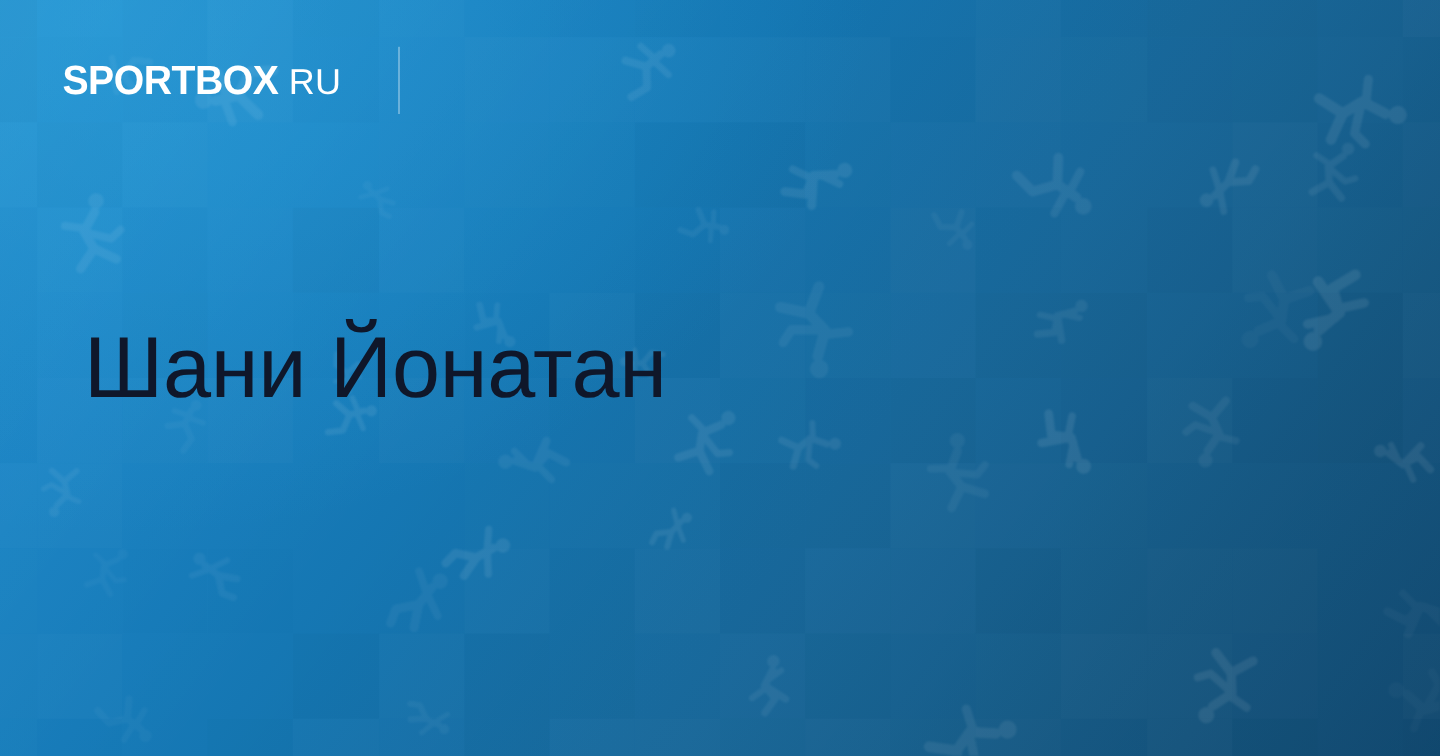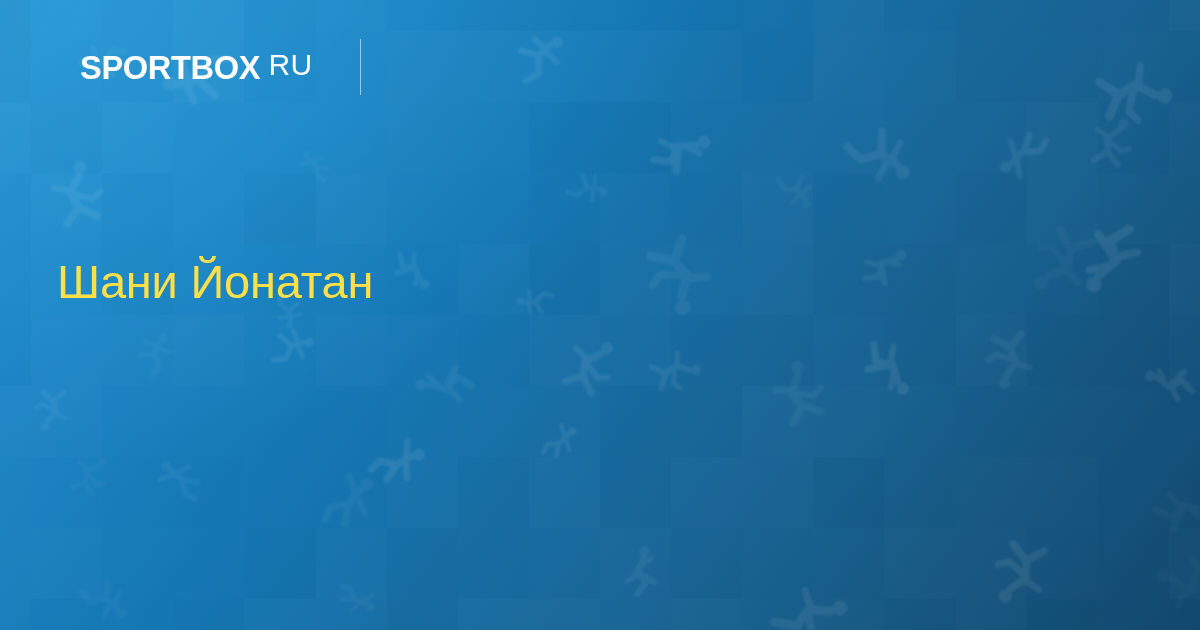--- a/index.html
+++ b/index.html
@@ -80,24 +80,23 @@
     position: absolute;
     left: 52px;
     top: 38px;
     display: flex;
     align-items: center;
     height: 58px;
   }
 
   .logo {
     display: flex;
-    align-items: flex-start;
+    align-items: flex-end;
     user-select: none;
     white-space: nowrap;
-    margin-left: 28px;
   }
   .logo-main {
     font-size: 34px;
     font-weight: 700;
     color: #ffffff;
     letter-spacing: -0.4px;
     transform: scaleX(0.96);
     transform-origin: left center;
     line-height: 1;
   }
@@ -126,27 +125,27 @@
     letter-spacing: 0.1px;
     margin-left: 38px;
     white-space: nowrap;
     line-height: 1;
   }
 
   .title {
     position: absolute;
     left: 54px;
     top: 255px;
-    font-size: 47px;
+    font-size: 72px;
     font-weight: 400;
-    color: #fde047;
+    color: #0f172a;
     letter-spacing: -0.2px;
     line-height: 1;
     white-space: nowrap;
-    margin: 3px;
+    margin: 16px;
   }
 </style>
 </head>
 <body>
 
 <div class="card">
 
   <div class="bg-gradient"></div>
 
   <div class="bg-tiles" id="bgTiles">

